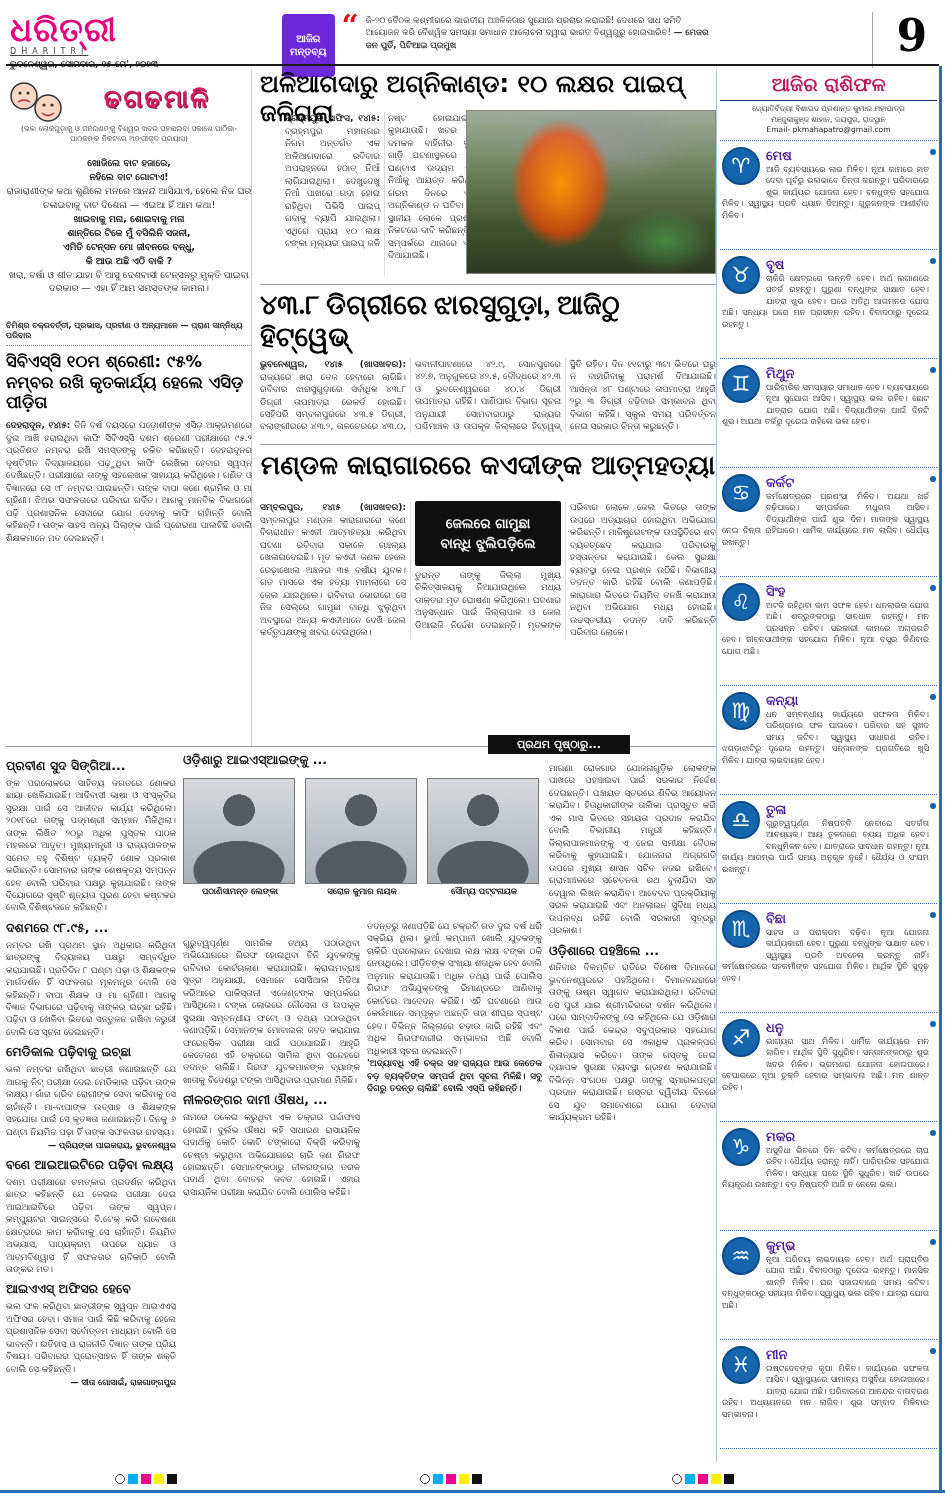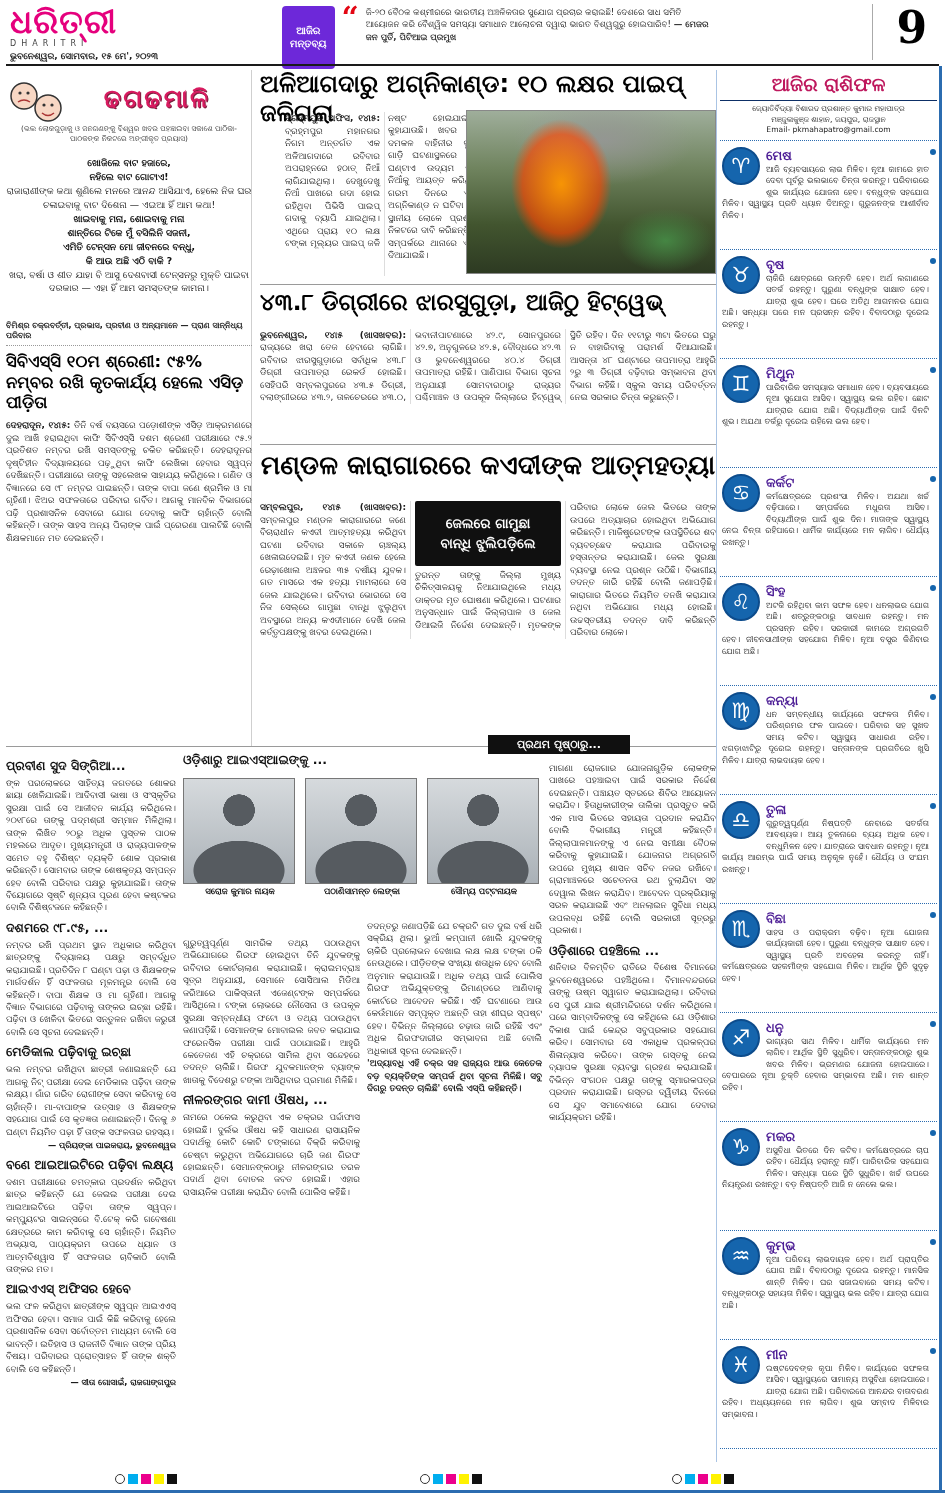--- a/index.html
+++ b/index.html
@@ -1,22 +1,22 @@
 <!DOCTYPE html>
 <html><head>
 <meta charset="utf-8">
 <style>
   *{margin:0;padding:0;box-sizing:border-box;}
   html,body{background:#9a9a9a;}
   .page{position:relative;width:945px;height:1498px;margin:0 auto;background:#fff;
         font-family:"DejaVu Sans",sans-serif;color:#111;overflow:hidden;}
   
-  .hdr{position:absolute;left:0;top:0;width:945px;height:66px;}
+  .hdr{position:absolute;left:0;top:8px;width:945px;height:66px;}
   .masthead-name{font-size:33px;font-weight:bold;color:#e5007d;line-height:1;letter-spacing:1px;}
-  .masthead-latin{font-size:8px;letter-spacing:5px;color:#444;margin-top:1px;}
+  .masthead-latin{font-size:8px;letter-spacing:5px;color:#444;margin-top:1px;text-decoration:underline;}
   .dateline{font-size:9px;font-weight:bold;color:#222;margin-top:3px;}
   .masthead{position:absolute;left:10px;top:5px;}
   .quotebox{position:absolute;left:282px;top:6px;width:430px;display:flex;gap:7px;align-items:flex-start;}
   .qbadge{background:#6d28d9;color:#fff;font-size:10px;font-weight:bold;text-align:center;
           padding:19px 8px;border-radius:4px;line-height:1.25;flex:none;}
   .qmark{color:#e30613;font-size:30px;font-weight:bold;line-height:.8;flex:none;font-family:"DejaVu Serif",serif;}
   .qtext{font-size:8.6px;line-height:1.45;color:#1a1a1a;}
   .qattr{font-weight:bold;color:#333;}
   .pn-sep{position:absolute;right:72px;top:4px;width:1px;height:56px;background:#aaa;}
   .pageno{position:absolute;right:18px;top:2px;font-size:44px;font-weight:bold;font-family:"DejaVu Serif",serif;color:#000;}
@@ -57,21 +57,21 @@
   .fire{position:absolute;left:254px;top:0;width:456px;height:210px;overflow:hidden;}
   .fire h1{font-size:24px;margin-bottom:4px;}
   .fire-photo{position:absolute;right:0;top:40px;width:250px;height:164px;background:
       radial-gradient(70px 90px at 38% 45%,rgba(255,150,0,.95),rgba(255,70,0,.65) 55%,rgba(0,0,0,0) 72%),
       radial-gradient(120px 60px at 55% 18%,rgba(150,150,150,.85),rgba(0,0,0,0) 75%),
       radial-gradient(60px 40px at 80% 80%,rgba(70,140,70,.9),rgba(0,0,0,0) 80%),
       linear-gradient(180deg,#9fae9b 0%,#70845f 35%,#42552f 70%,#2d3a22 100%);}
   .fire-body{position:absolute;left:0;top:42px;width:198px;height:164px;overflow:hidden;}
   
   .heat{position:absolute;left:254px;top:214px;width:456px;height:156px;border-top:1px solid #9a9a9a;padding-top:4px;overflow:hidden;}
-  .heat h1{font-size:23px;margin-bottom:12px;}
+  .heat h1{font-size:27px;margin-bottom:4px;font-family:Liberation Serif, serif;}
   
   .jail{position:absolute;left:254px;top:374px;width:456px;height:300px;border-top:1px solid #9a9a9a;padding-top:5px;overflow:hidden;}
   .jail h1{font-size:26px;text-align:center;margin-bottom:20px;}
   .inset{background:#101010;color:#fff;text-align:center;font-weight:bold;font-size:13.5px;line-height:1.5;
          padding:12px 6px;margin:3px 0;break-inside:avoid;border-radius:2px;}
   
   .bottomzone{position:absolute;left:6px;top:752px;width:710px;height:712px;}
   .bh{font-size:12.5px;font-weight:bold;line-height:1.25;margin:6px 0 3px;}
   .sig{font-size:8.2px;font-weight:bold;text-align:right;margin:2px 0 4px;}
   .bcolA{position:absolute;left:0;top:0;width:170px;height:712px;overflow:hidden;}
@@ -225,26 +225,26 @@
       <div class="bh" style="margin-top:0;">ଓଡ଼ିଶାରୁ ଆଇଏସ୍ଆଇଙ୍କୁ ...</div>
       <div class="spacer-for-photos"></div>
       <div class="bodytx">ଗୁରୁତ୍ୱପୂର୍ଣ୍ଣ ସାମରିକ ତଥ୍ୟ ପଠାଉଥିବା ଅଭିଯୋଗରେ ଗିରଫ ହୋଇଥିବା ତିନି ଯୁବକଙ୍କୁ ରବିବାର କୋର୍ଟଚାଲାଣ କରାଯାଇଛି। କ୍ରାଇମବ୍ରାଞ୍ଚ ସୂତ୍ର ଅନୁଯାୟୀ, ସେମାନେ ସୋସିଆଲ ମିଡିଆ ଜରିଆରେ ପାକିସ୍ତାନୀ ଏଜେଣ୍ଟଙ୍କ ସମ୍ପର୍କରେ ଆସିଥିଲେ। ଟଙ୍କା ଲୋଭରେ ନୌସେନା ଓ ଉପକୂଳ ସୁରକ୍ଷା ସମ୍ବନ୍ଧୀୟ ଫଟୋ ଓ ତଥ୍ୟ ପଠାଉଥିବା ଜଣାପଡ଼ିଛି। ସେମାନଙ୍କ ମୋବାଇଲ ଜବତ କରାଯାଇ ଫରେନସିକ ପରୀକ୍ଷା ପାଇଁ ପଠାଯାଇଛି। ଆହୁରି କେତେଜଣ ଏହି ଚକ୍ରରେ ସାମିଲ ଥିବା ସନ୍ଦେହରେ ତଦନ୍ତ ଚାଲିଛି। ଗିରଫ ଯୁବକମାନଙ୍କ ବ୍ୟାଙ୍କ ଖାତାକୁ ବିଦେଶରୁ ଟଙ୍କା ଆସିଥିବାର ପ୍ରମାଣ ମିଳିଛି।</div>
       <div class="bh">ନୀଳରଙ୍ଗର ଦାମୀ ଔଷଧ, ...</div>
       <div class="bodytx">ନାମରେ ଠକେଇ କରୁଥିବା ଏକ ଚକ୍ରର ପର୍ଦ୍ଦାଫାସ ହୋଇଛି। ଦୁର୍ଲଭ ଔଷଧ କହି ସାଧାରଣ ରାସାୟନିକ ପଦାର୍ଥକୁ କୋଟି କୋଟି ଟଙ୍କାରେ ବିକ୍ରି କରିବାକୁ ଚେଷ୍ଟା କରୁଥିବା ଅଭିଯୋଗରେ ଚାରି ଜଣ ଗିରଫ ହୋଇଛନ୍ତି। ସେମାନଙ୍କଠାରୁ ନୀଳରଙ୍ଗର ତରଳ ପଦାର୍ଥ ଥିବା ବୋତଲ ଜବତ ହୋଇଛି। ଏହାର ରାସାୟନିକ ପରୀକ୍ଷା କରାଯିବ ବୋଲି ପୋଲିସ କହିଛି।</div>
     </div>
 
     <div class="mugrow" id="mugrow">
   <div class="mug-fig">
     <div class="mug"></div>
-    <div class="figcap">ସରୋଜ କୁମାର ନାୟକ</div>
+    <div class="figcap">ପଠାଣିସାମନ୍ତ ଲେଙ୍କା</div>
   </div>
 
   <div class="mug-fig">
     <div class="mug"></div>
-    <div class="figcap">ପଠାଣିସାମନ୍ତ ଲେଙ୍କା</div>
+    <div class="figcap">ସରୋଜ କୁମାର ନାୟକ</div>
   </div>
 
   <div class="mug-fig">
     <div class="mug"></div>
     <div class="figcap">ସୌମ୍ୟ ପଟ୍ଟନାୟକ</div>
   </div>
 </div>
 
     <div class="bcolC">
       <div class="bodytx">ତଦନ୍ତରୁ ଜଣାପଡ଼ିଛି ଯେ ଚକ୍ରଟି ଗତ ଦୁଇ ବର୍ଷ ଧରି ସକ୍ରିୟ ଥିଲା। ଭୁଆଁ କମ୍ପାନୀ ଖୋଲି ଯୁବକଙ୍କୁ ଚାକିରି ପ୍ରଲୋଭନ ଦେଖାଇ ଲକ୍ଷ ଲକ୍ଷ ଟଙ୍କା ଠକି ନେଉଥିଲେ। ପୀଡ଼ିତଙ୍କ ସଂଖ୍ୟା ଶତାଧିକ ହେବ ବୋଲି ଅନୁମାନ କରାଯାଉଛି। ଅଧିକ ତଥ୍ୟ ପାଇଁ ପୋଲିସ ଗିରଫ ଅଭିଯୁକ୍ତଙ୍କୁ ରିମାଣ୍ଡରେ ଆଣିବାକୁ କୋର୍ଟରେ ଆବେଦନ କରିଛି। ଏହି ଘଟଣାରେ ଆଉ କେଉଁମାନେ ସମ୍ପୃକ୍ତ ଅଛନ୍ତି ତାହା ଶୀଘ୍ର ସ୍ପଷ୍ଟ ହେବ। ବିଭିନ୍ନ ଜିଲ୍ଲାରେ ଚଢ଼ାଉ ଜାରି ରହିଛି ଏବଂ ଅଧିକ ଗିରଫଦାରୀର ସମ୍ଭାବନା ଅଛି ବୋଲି ଅଧିକାରୀ ସୂଚନା ଦେଇଛନ୍ତି।</div>

